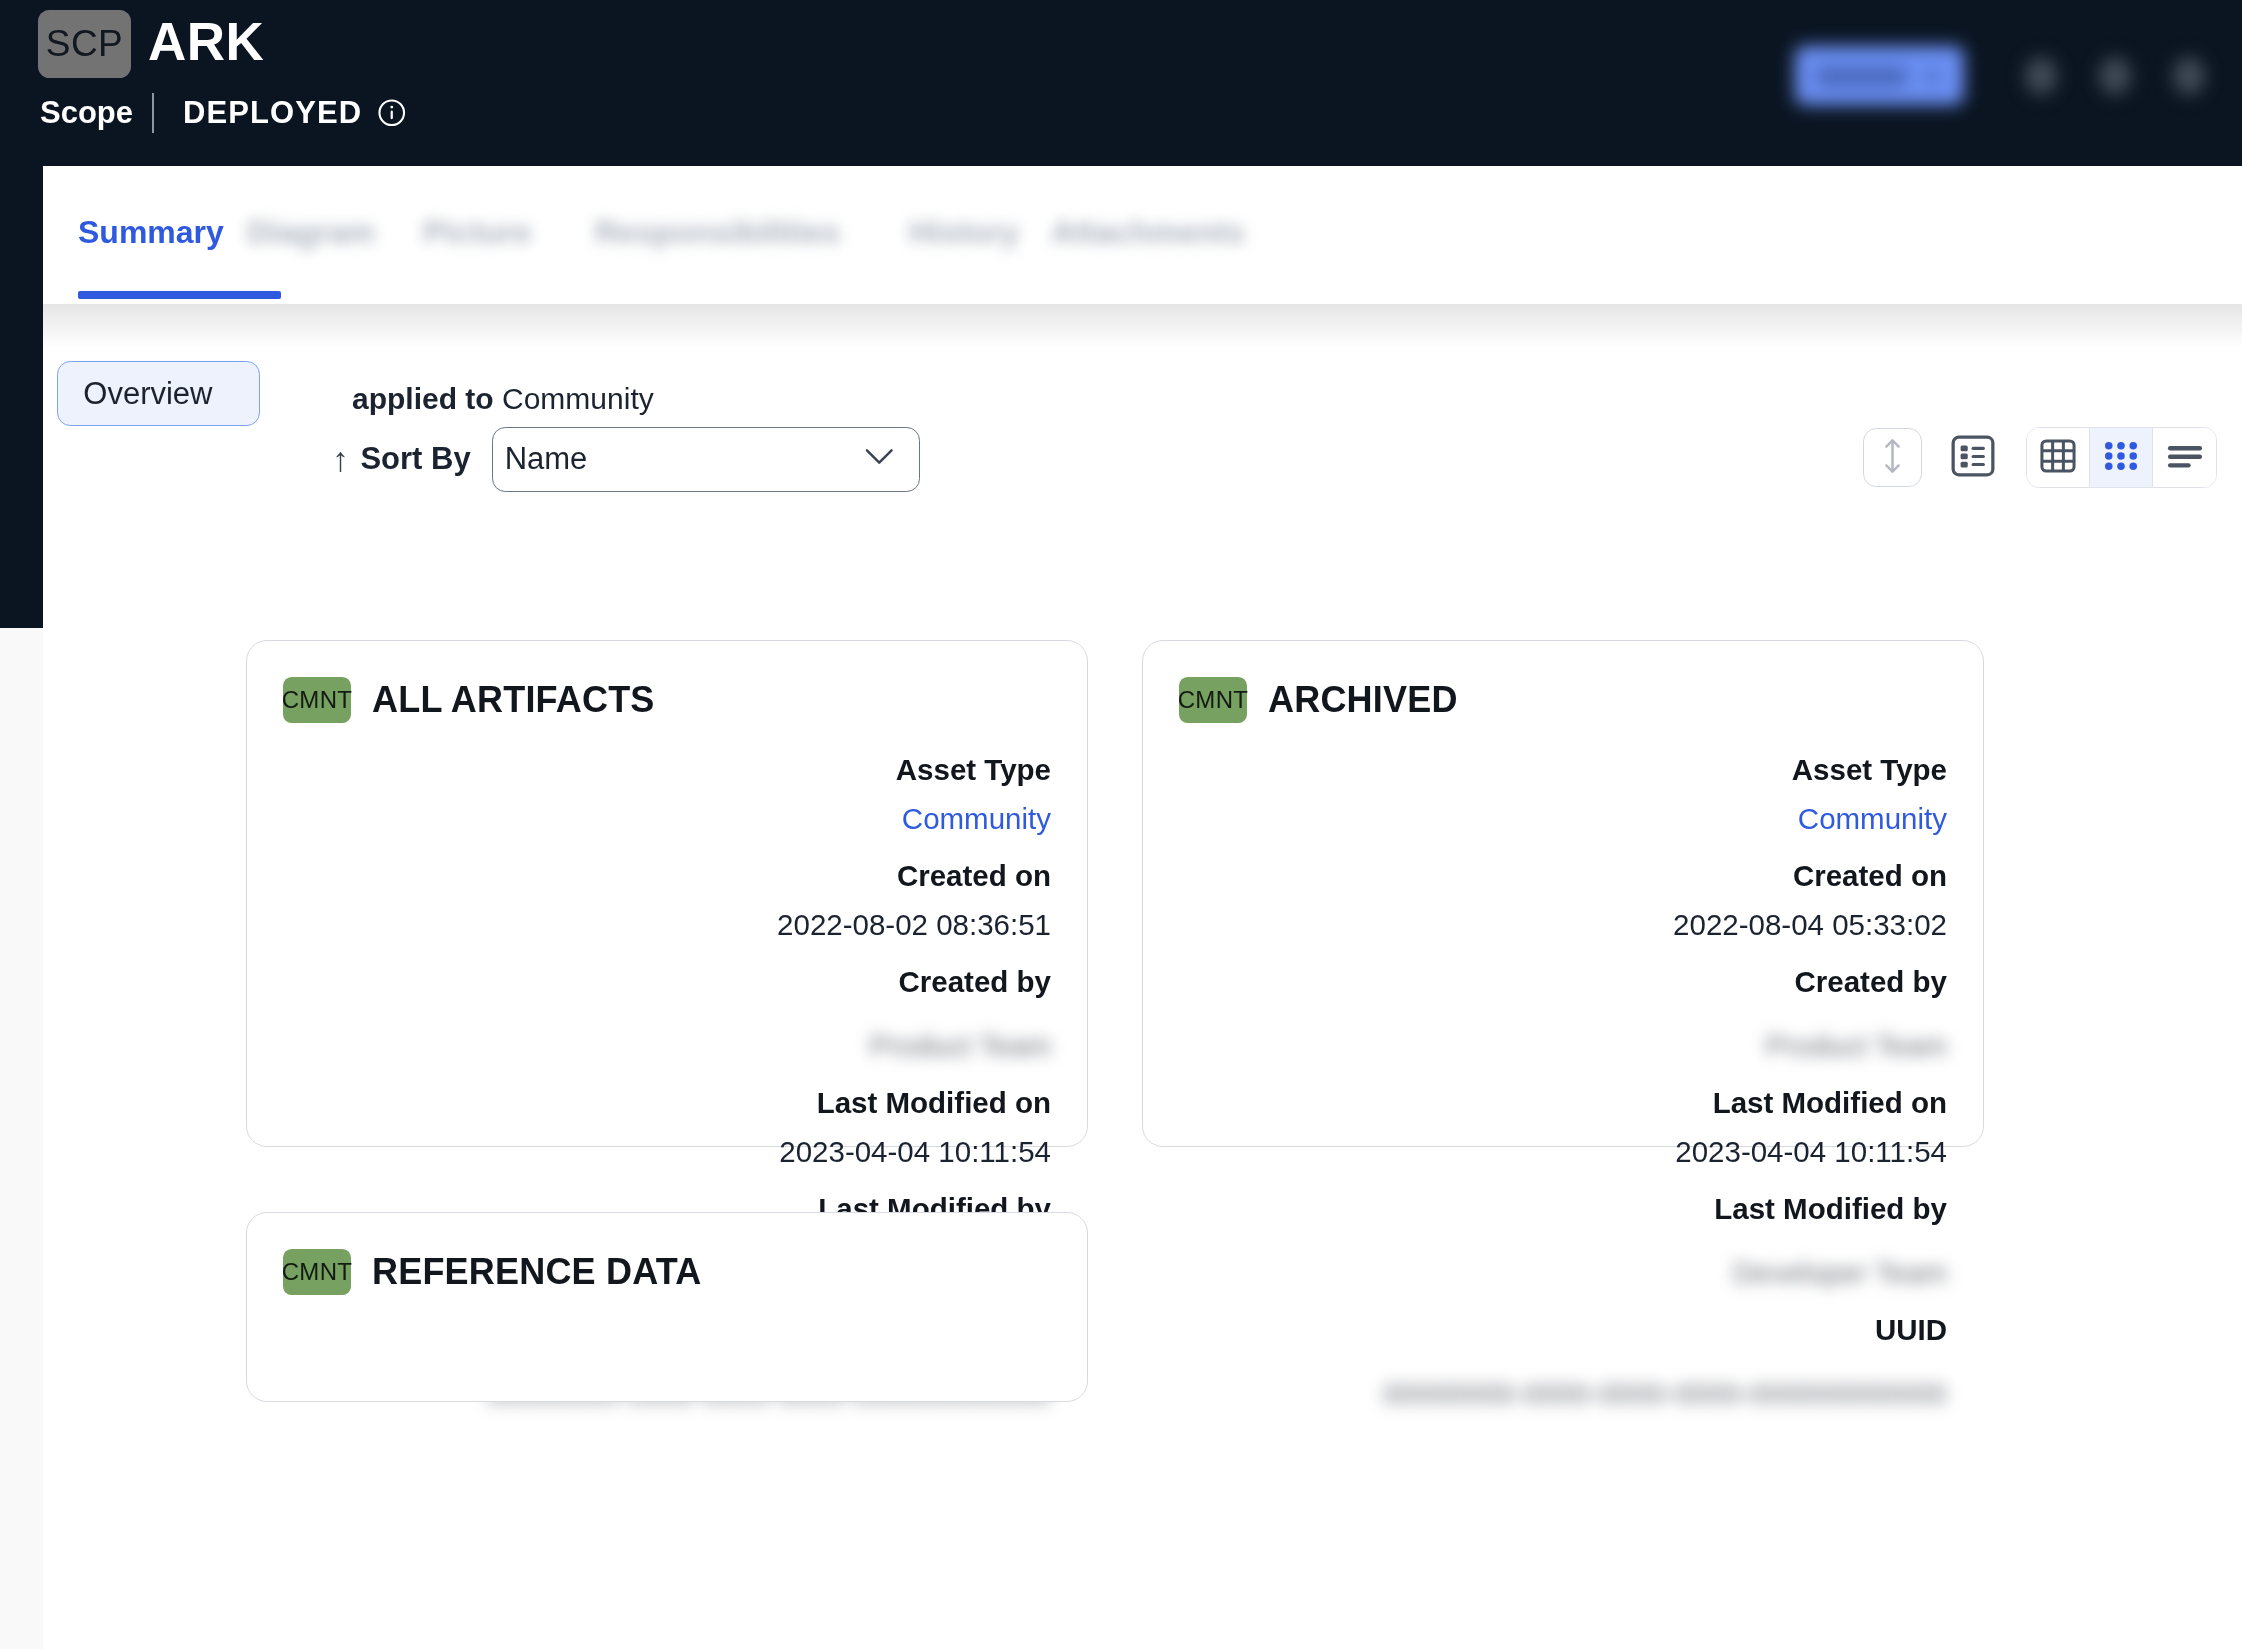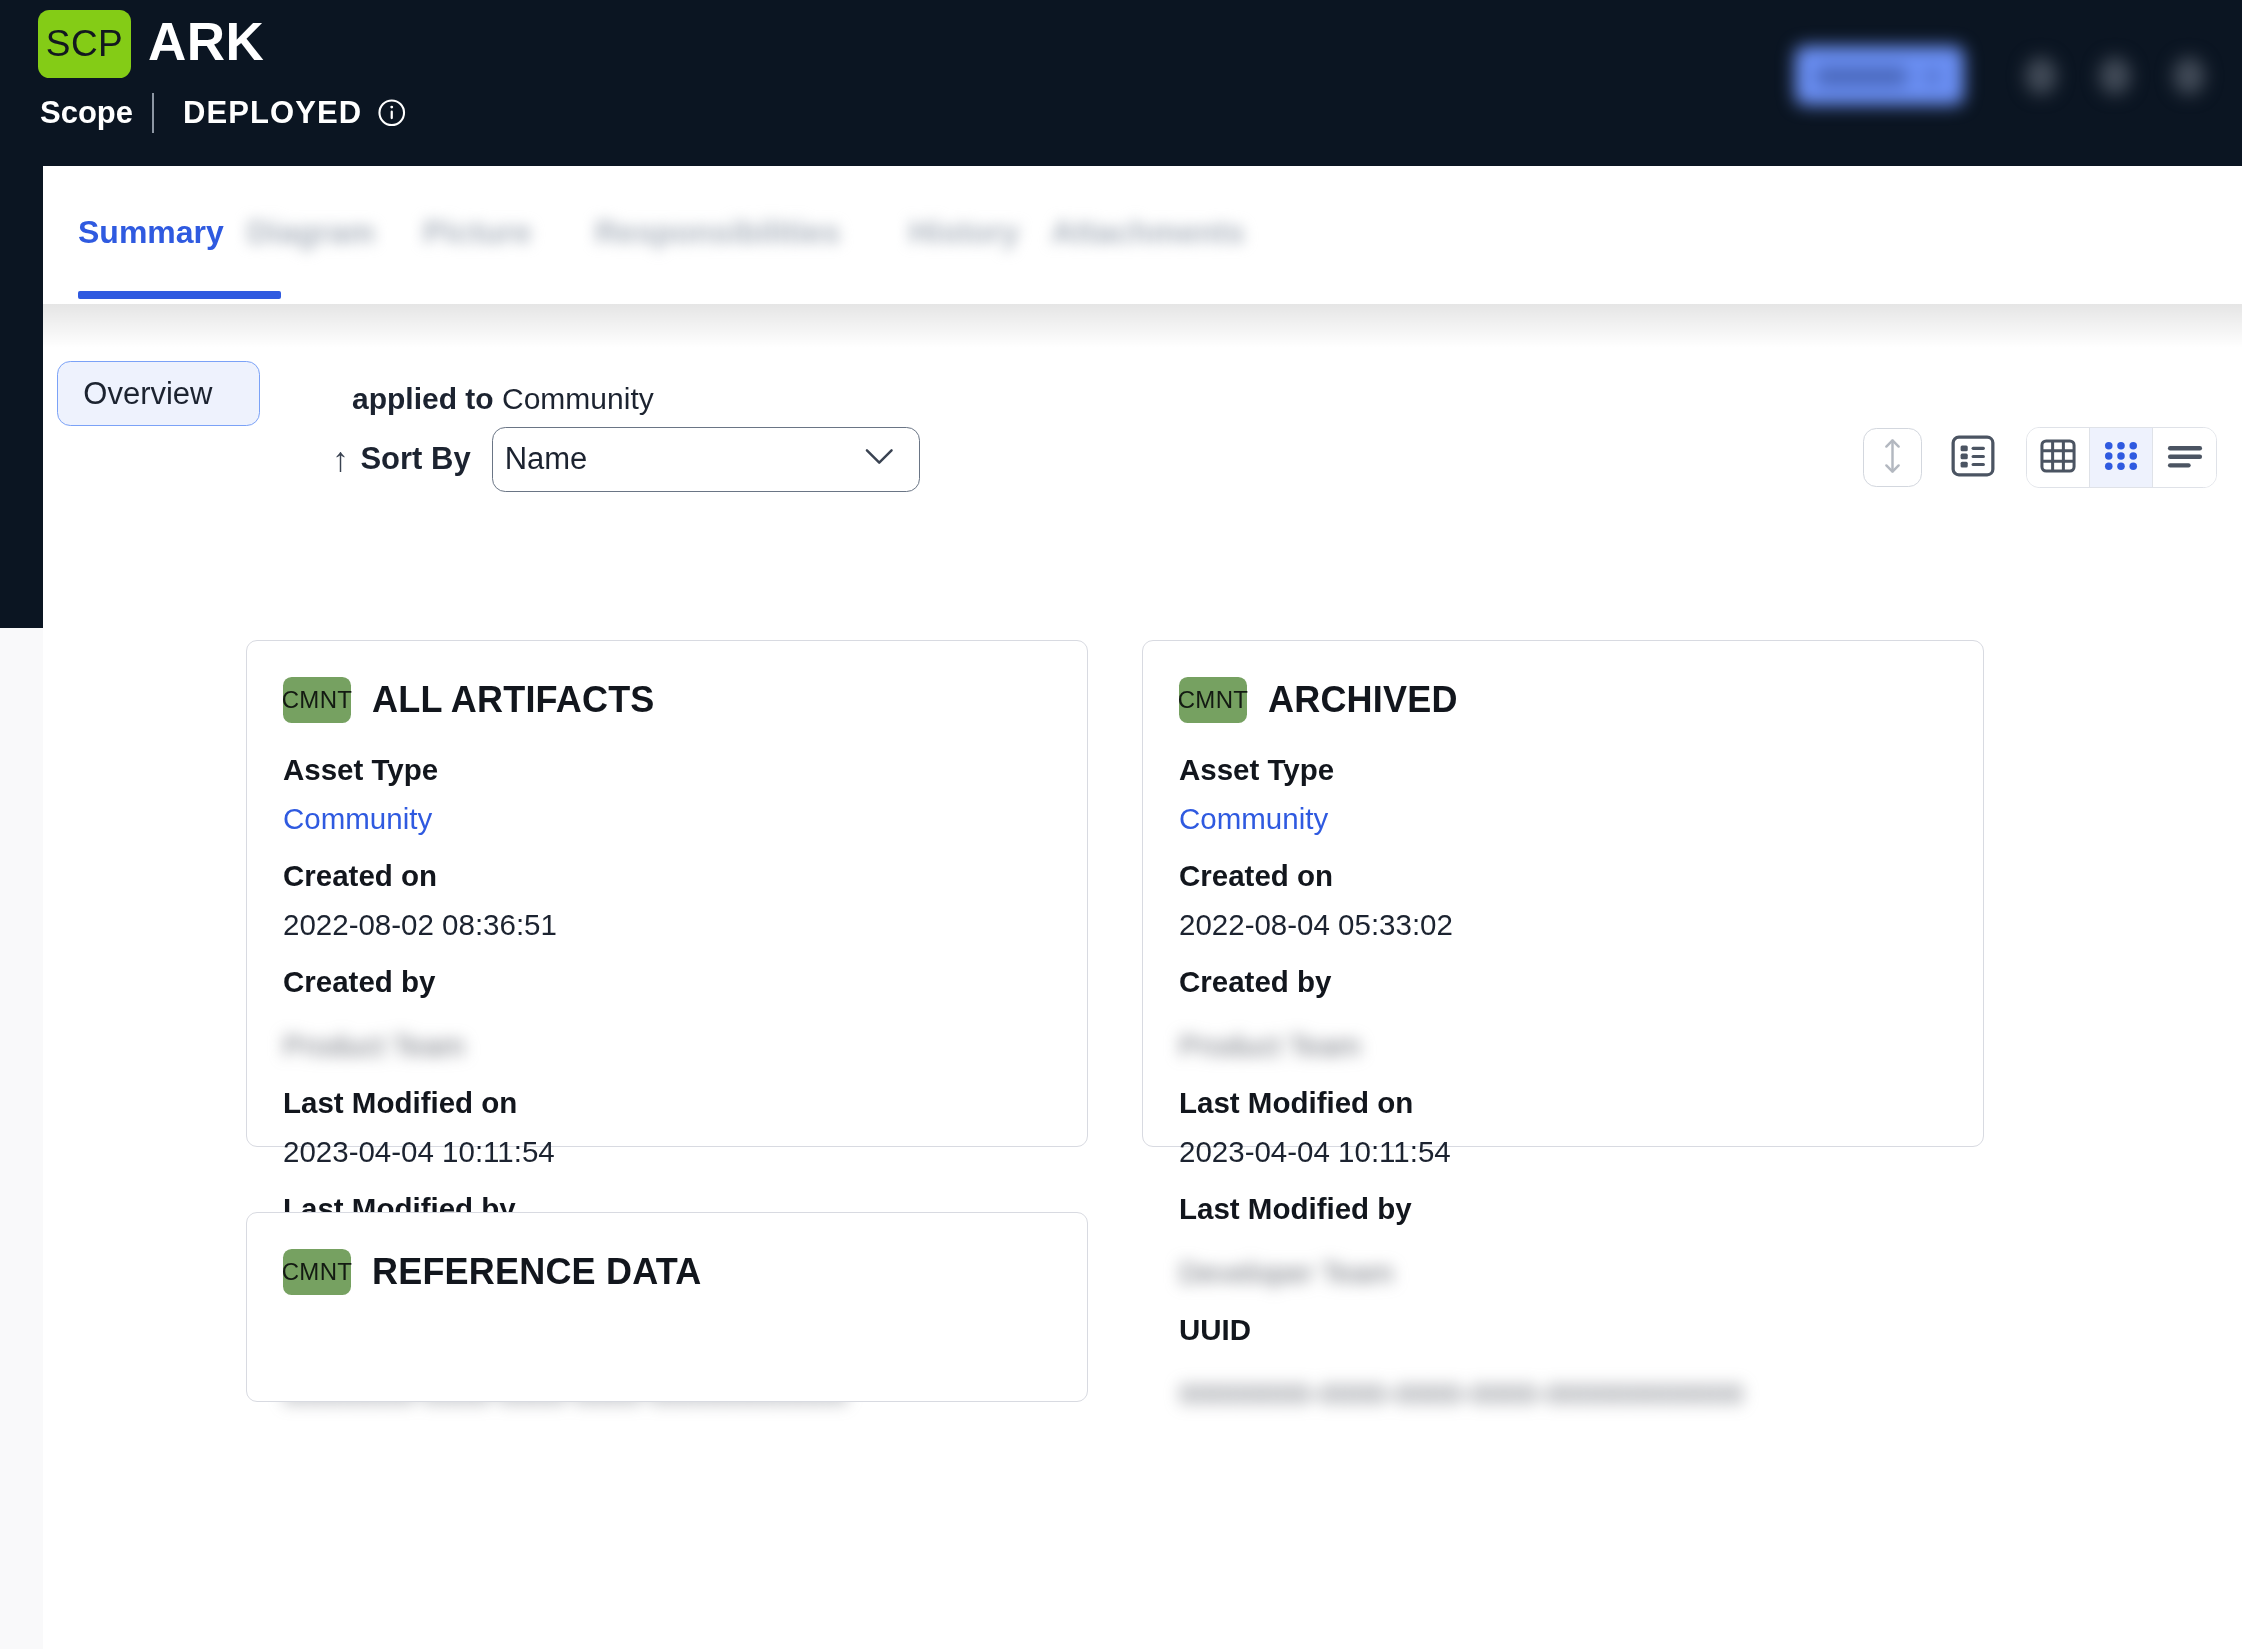--- a/index.html
+++ b/index.html
@@ -46,21 +46,21 @@
   }
   .brand {
     position: absolute;
     left: 38px; top: 9.5px;
     display: flex;
     align-items: center;
     gap: 17px;
   }
   .scp-chip {
     width: 93px; height: 68px;
-    background: #84cc16;
+    background: #737373;
     border-radius: 11.4px;
     display: flex;
     align-items: center;
     justify-content: center;
     color: #12181f;
     font-size: 37px;
     letter-spacing: 0.5px;
     font-family: "Liberation Sans", sans-serif;
   }
   .brand-title {
@@ -318,22 +318,23 @@
   .cards {
     position: absolute;
     left: 203px; top: 474px;
     width: 2040px;
   }
   .card {
     position: absolute;
     width: 842px;
     background: #ffffff;
     border: 1.9px solid #d8dae1;
-    border-radius: 11px;
+    border-radius: 21px;
     padding: 36px 36px 38px 36px;
+    text-align: right;
   }
   .card.c1 { left: 0;    top: 0;   height: 507px; }
   .card.c2 { left: 896px; top: 0;  height: 507px; }
   .card.c3 { left: 0;    top: 572px; height: 190px; }
 
   .card-head {
     display: flex;
     align-items: center;
     gap: 21px;
     margin-bottom: 30px;

